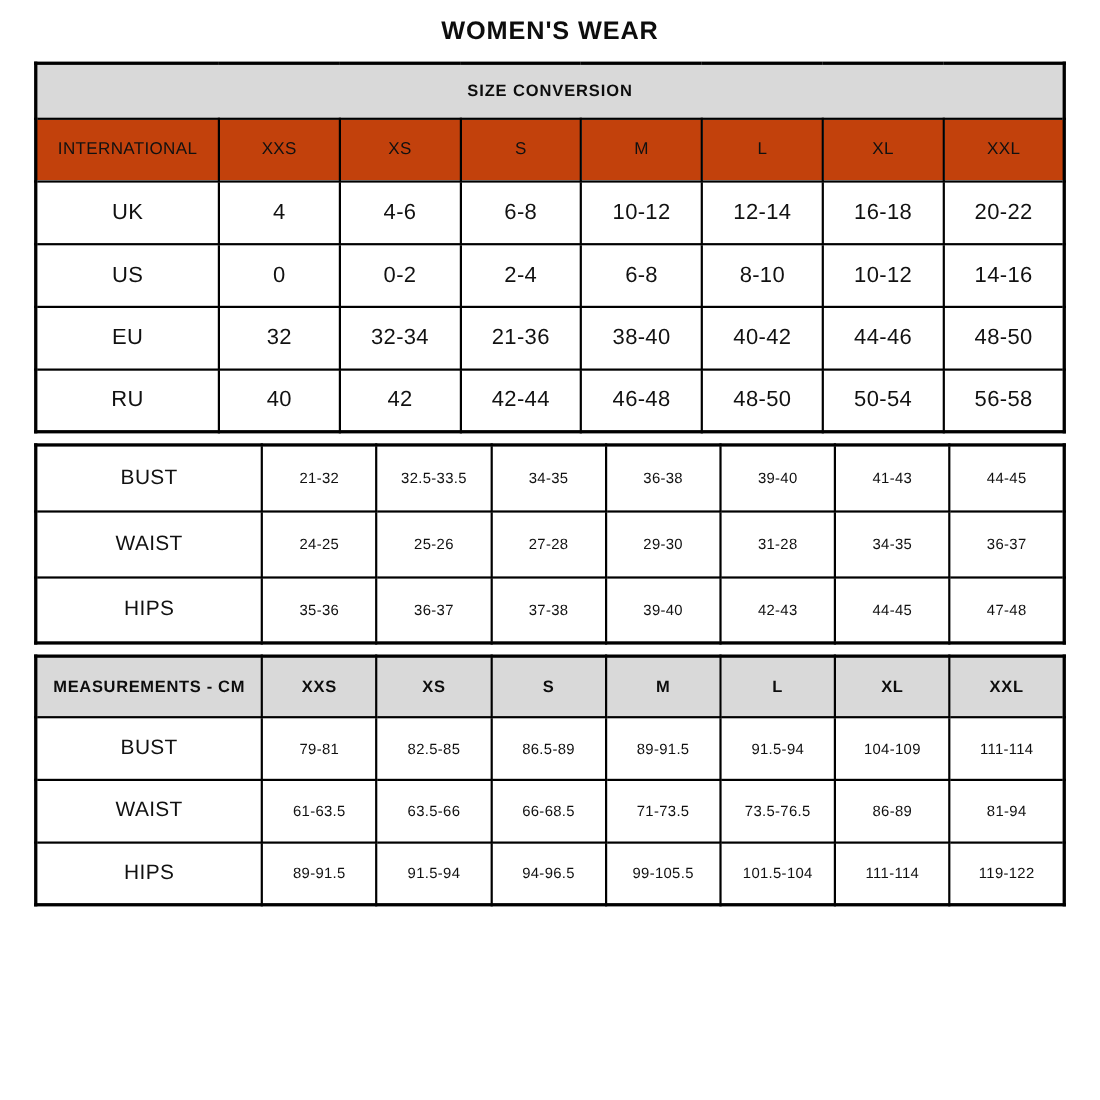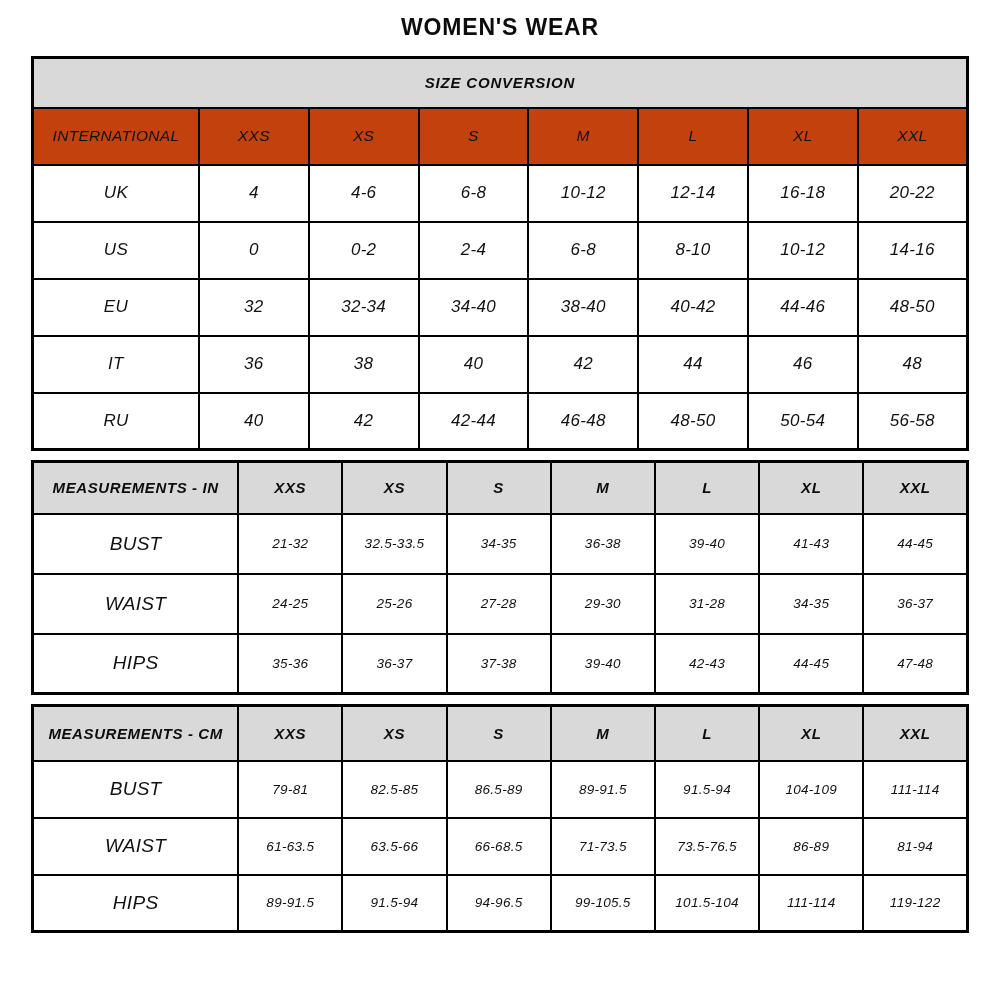--- a/index.html
+++ b/index.html
@@ -27,21 +27,20 @@
     letter-spacing: 0.8px;
     color: #0d0d0d;
   }
   table.tbl {
     border-collapse: collapse;
     table-layout: fixed;
     width: 100%;
     border: 3px solid #000000;
     margin-bottom: 9px;
     background: #ffffff;
-    font-style: italic;
   }
   .tbl th, .tbl td {
     border: 2px solid #000000;
     text-align: center;
     vertical-align: middle;
     padding: 0 2px;
     font-weight: 400;
     letter-spacing: 0.3px;
     overflow: hidden;
     white-space: nowrap;
@@ -50,21 +49,21 @@
   .t1 .span-head-row { height: 50px; }
   .t1 .span-head {
     background: #d9d9d9;
     font-size: 15px;
     font-weight: 700;
     letter-spacing: 0.8px;
     color: #0d0d0d;
   }
   .t1 tbody tr { height: 57px; }
   .t1 .cols-row th { background: #c2410c; font-size: 15.5px; font-weight: 400; }
-  .t1 td, .t1 .row-label { font-size: 17px; }
+  .t1 td, .t1 .row-label { font-size: 20px; }
 
   .t2 tbody tr { height: 60px; }
   .t2 .cols-row { height: 52px; }
   .t3 tbody tr { height: 57px; }
   .t3 .cols-row { height: 55px; }
   .t2 .cols-row th, .t3 .cols-row th {
     background: #d9d9d9;
     font-size: 15px;
     font-weight: 700;
     letter-spacing: 0.6px;
@@ -124,35 +123,25 @@
           <td>2-4</td>
           <td>6-8</td>
           <td>8-10</td>
           <td>10-12</td>
           <td>14-16</td>
         </tr>
         <tr class="data-row">
           <th class="first-col row-label">EU</th>
           <td>32</td>
           <td>32-34</td>
-          <td>34-40</td>
+          <td>21-36</td>
           <td>38-40</td>
           <td>40-42</td>
           <td>44-46</td>
           <td>48-50</td>
-        </tr>
-        <tr class="data-row">
-          <th class="first-col row-label">IT</th>
-          <td>36</td>
-          <td>38</td>
-          <td>40</td>
-          <td>42</td>
-          <td>44</td>
-          <td>46</td>
-          <td>48</td>
         </tr>
         <tr class="data-row">
           <th class="first-col row-label">RU</th>
           <td>40</td>
           <td>42</td>
           <td>42-44</td>
           <td>46-48</td>
           <td>48-50</td>
           <td>50-54</td>
           <td>56-58</td>
@@ -165,30 +154,20 @@
       <col style="width:22%">
       <col>
         <col>
         <col>
         <col>
         <col>
         <col>
         <col>
     </colgroup>
     <tbody>
-        <tr class="cols-row">
-          <th class="first-col">MEASUREMENTS - IN</th>
-          <th>XXS</th>
-          <th>XS</th>
-          <th>S</th>
-          <th>M</th>
-          <th>L</th>
-          <th>XL</th>
-          <th>XXL</th>
-        </tr>
         <tr class="data-row">
           <th class="first-col row-label">BUST</th>
           <td>21-32</td>
           <td>32.5-33.5</td>
           <td>34-35</td>
           <td>36-38</td>
           <td>39-40</td>
           <td>41-43</td>
           <td>44-45</td>
         </tr>

